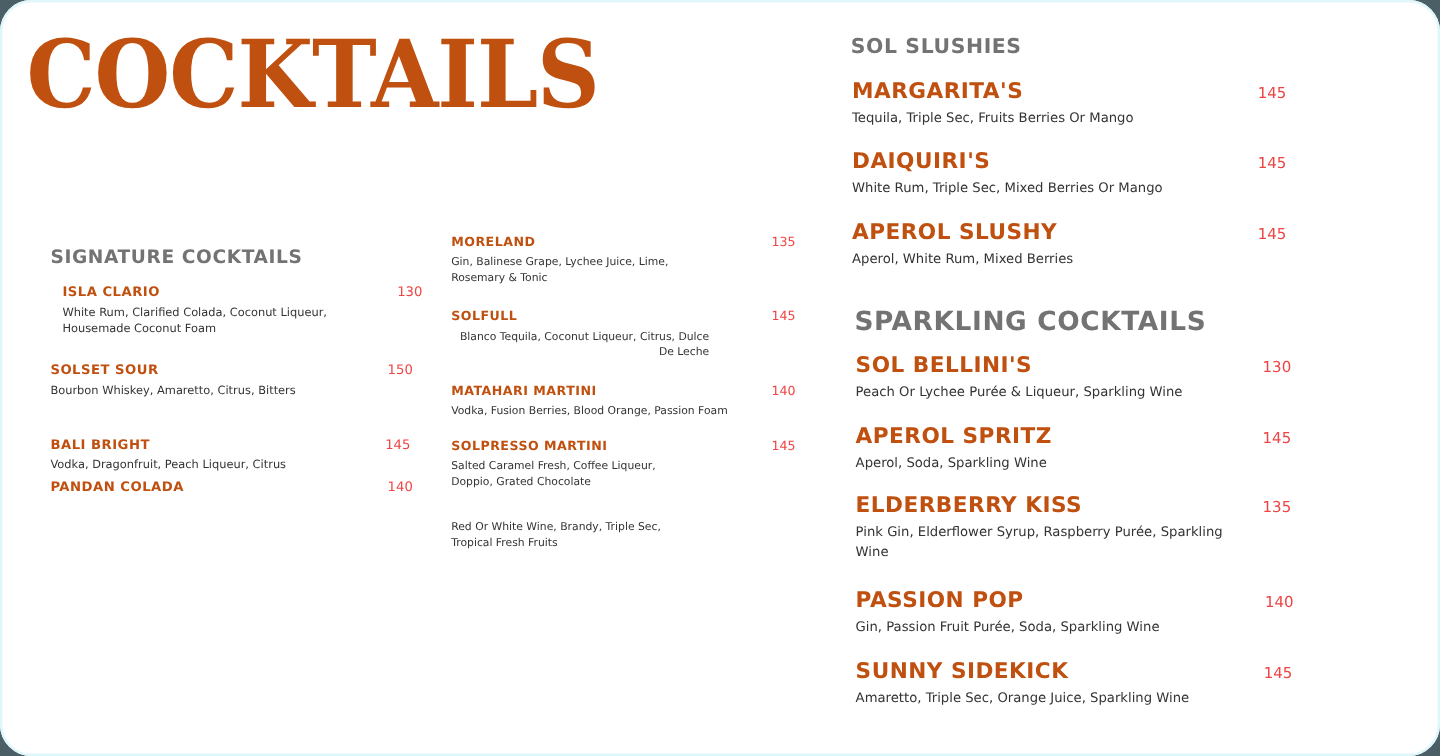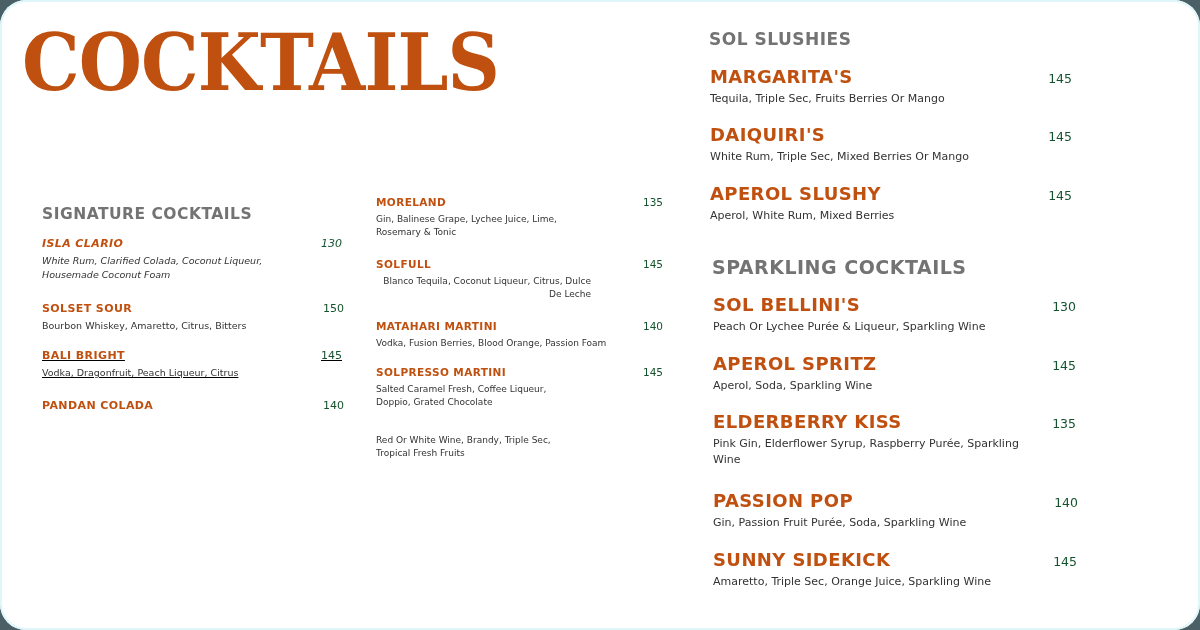--- a/index.html
+++ b/index.html
@@ -46,21 +46,21 @@
     }
     .item-name {
       font-family: "DejaVu Sans", sans-serif;
       font-weight: bold;
       color: #c0500f;
       letter-spacing: 0.4px;
       line-height: 1;
     }
     .item-price {
       font-family: "DejaVu Sans", sans-serif;
-      color: #14532d;
+      color: #ef4444;
       line-height: 1;
     }
     .item-desc {
       font-family: "DejaVu Sans", sans-serif;
       color: #333333;
       margin-top: 5px;
     }
 
     
     .sm .item-name { font-size: 11px; }
@@ -77,37 +77,37 @@
   </style>
 </head>
 <body>
 
 <div class="sheet">
 
   <div class="title">COCKTAILS</div>
 
   <div class="section-title" style="left:42px; top:207px; font-size:15.5px;">SIGNATURE COCKTAILS</div>
 
-  <div class="item sm" style="left:42px; top:238px; width:300px;font-style:italic;">
+  <div class="item sm" style="left:52px; top:238px; width:300px;">
     <div class="item-head">
       <span class="item-name">ISLA CLARIO</span>
       <span class="item-price">130</span>
     </div>
     <div class="item-desc" style="width:260px;">White Rum, Clarified Colada, Coconut Liqueur, Housemade Coconut Foam</div>
   </div>
 
   <div class="item sm" style="left:42px; top:303px; width:302px;">
     <div class="item-head">
       <span class="item-name">SOLSET SOUR</span>
       <span class="item-price">150</span>
     </div>
     <div class="item-desc">Bourbon Whiskey, Amaretto, Citrus, Bitters</div>
   </div>
 
-  <div class="item sm" style="left:42px; top:350px; width:300px;text-decoration:underline;">
+  <div class="item sm" style="left:42px; top:365px; width:300px;">
     <div class="item-head">
       <span class="item-name">BALI BRIGHT</span>
       <span class="item-price">145</span>
     </div>
     <div class="item-desc">Vodka, Dragonfruit, Peach Liqueur, Citrus</div>
   </div>
 
   <div class="item sm" style="left:42px; top:400px; width:302px;">
     <div class="item-head">
       <span class="item-name">PANDAN COLADA</span>
@@ -170,21 +170,21 @@
   </div>
 
   <div class="item md" style="left:710px; top:185px; width:362px;">
     <div class="item-head">
       <span class="item-name">APEROL SLUSHY</span>
       <span class="item-price">145</span>
     </div>
     <div class="item-desc">Aperol, White Rum, Mixed Berries</div>
   </div>
 
-  <div class="section-title" style="left:712px; top:258px; font-size:19px;">SPARKLING COCKTAILS</div>
+  <div class="section-title" style="left:712px; top:258px; font-size:22px;">SPARKLING COCKTAILS</div>
 
   <div class="item md" style="left:713px; top:296px; width:363px;">
     <div class="item-head">
       <span class="item-name">SOL BELLINI'S</span>
       <span class="item-price">130</span>
     </div>
     <div class="item-desc">Peach Or Lychee Purée &amp; Liqueur, Sparkling Wine</div>
   </div>
 
   <div class="item md" style="left:713px; top:355px; width:363px;">

